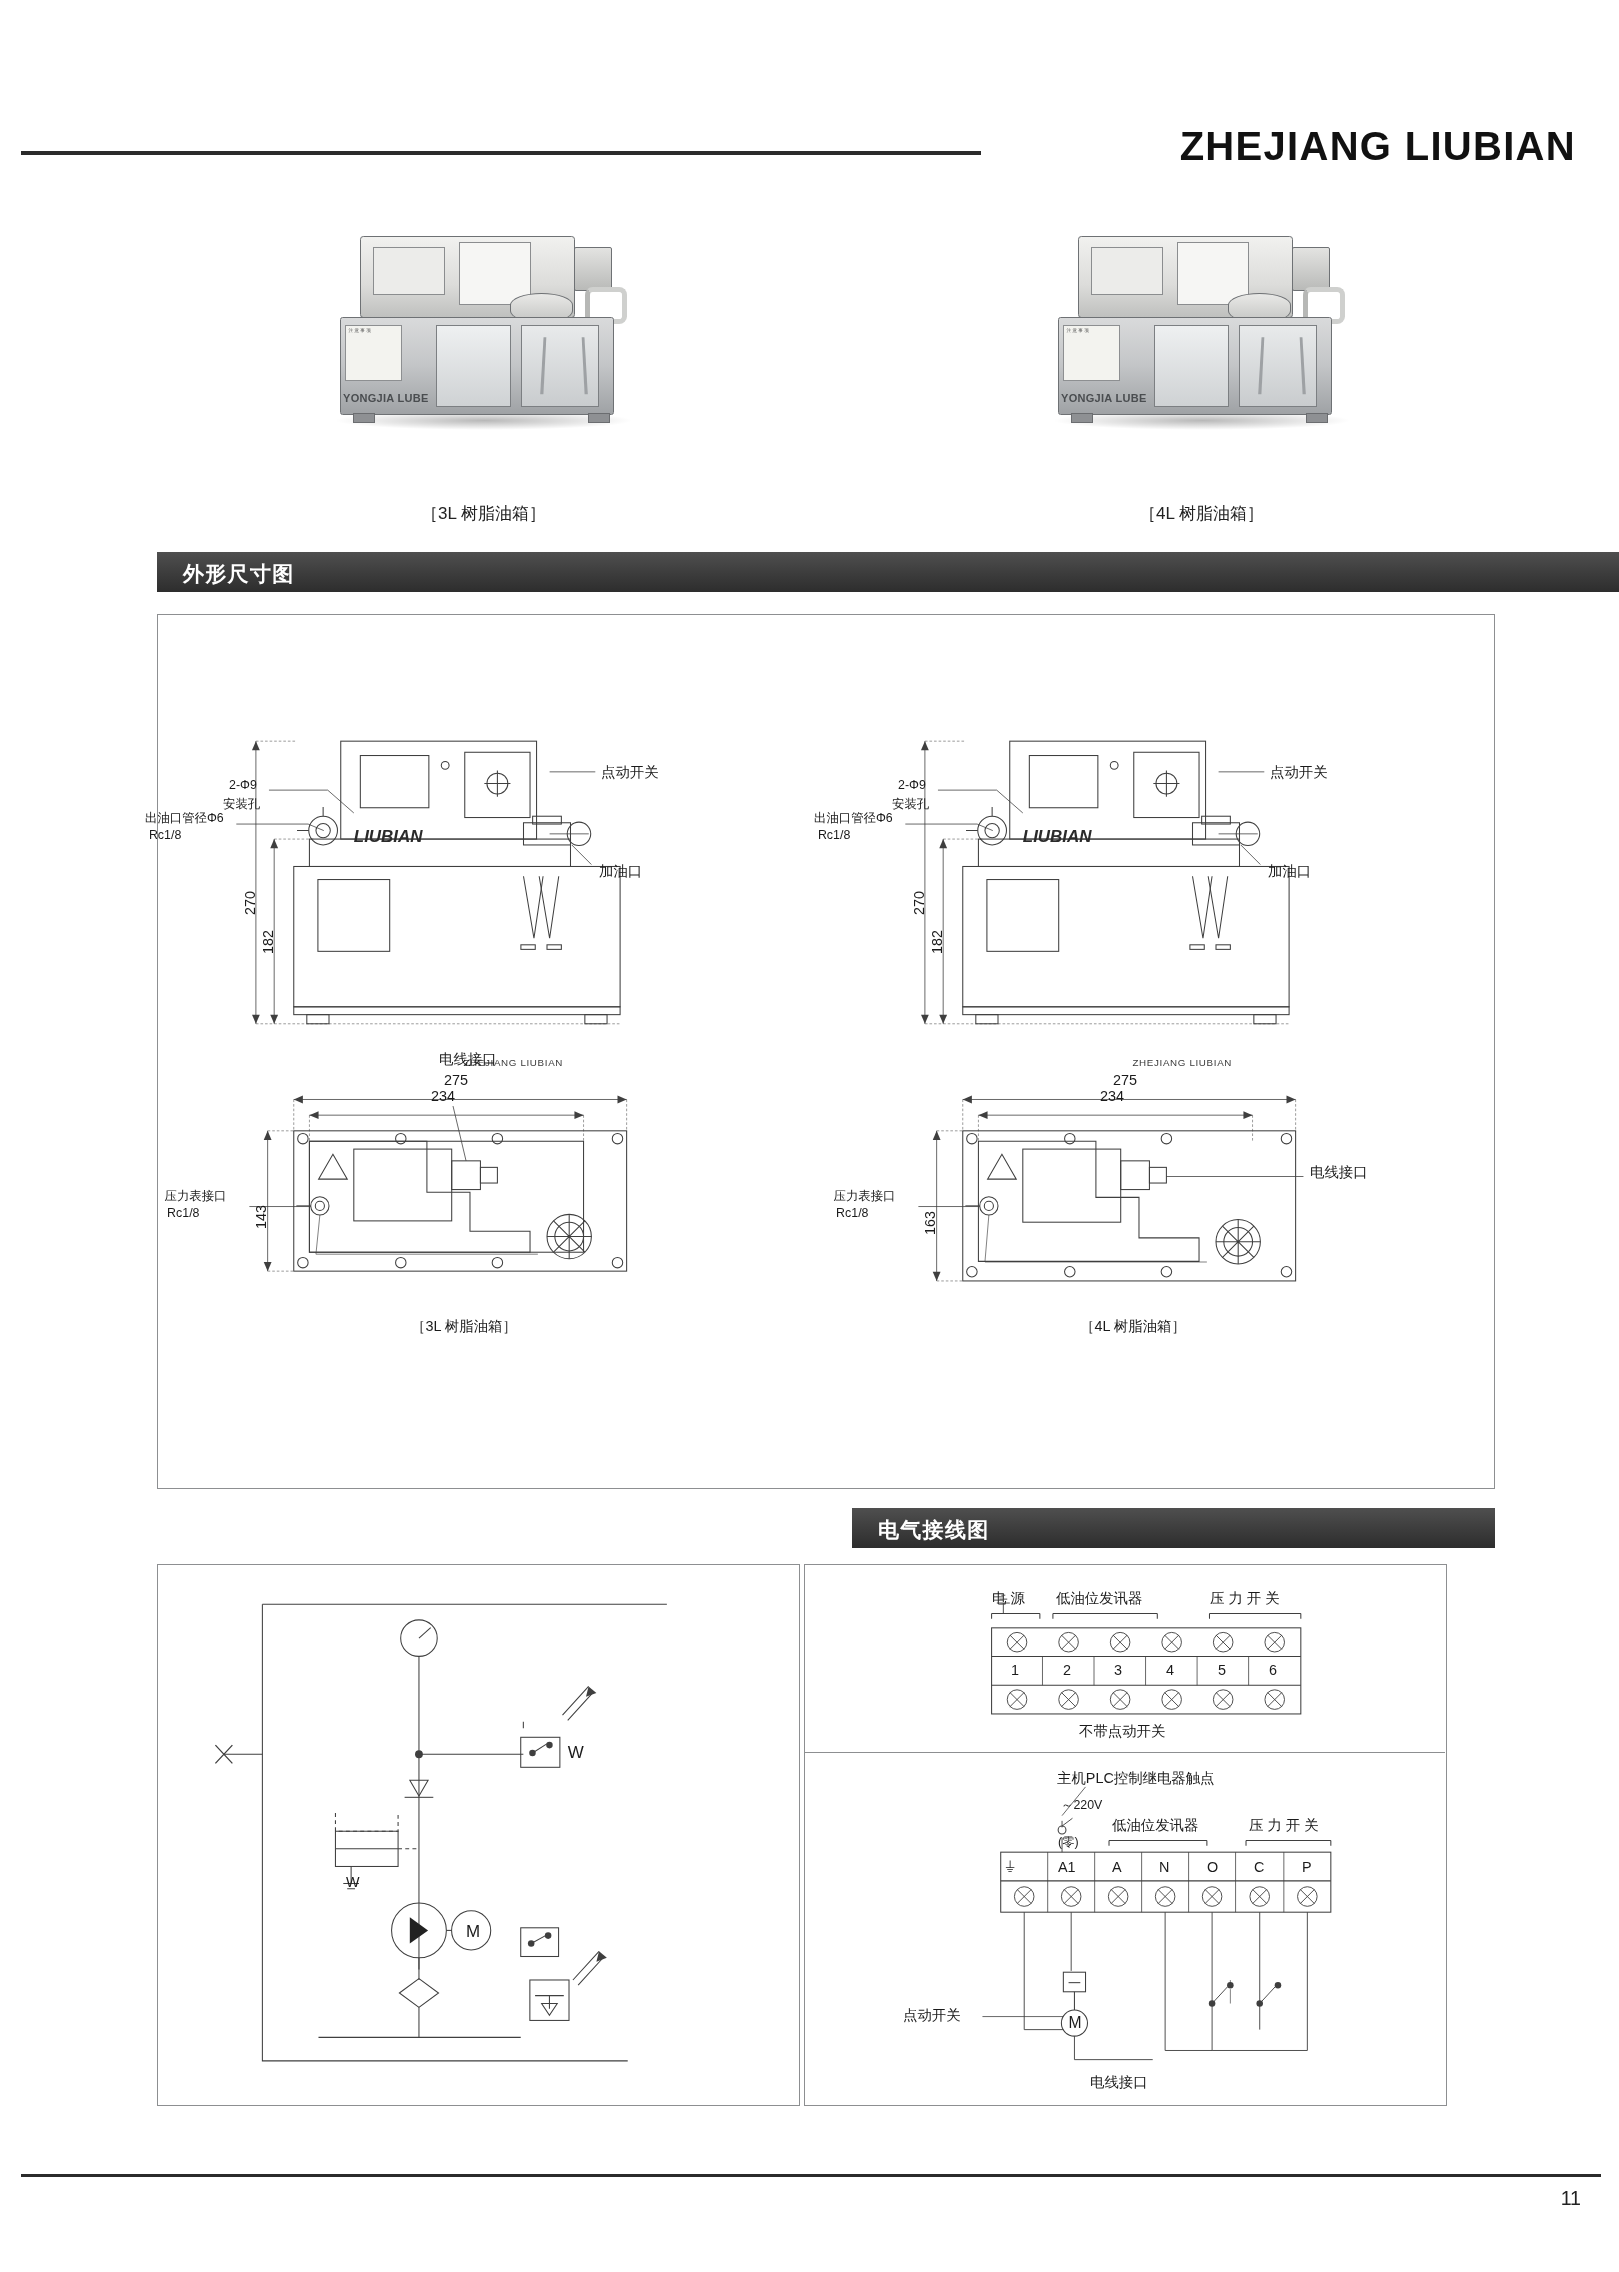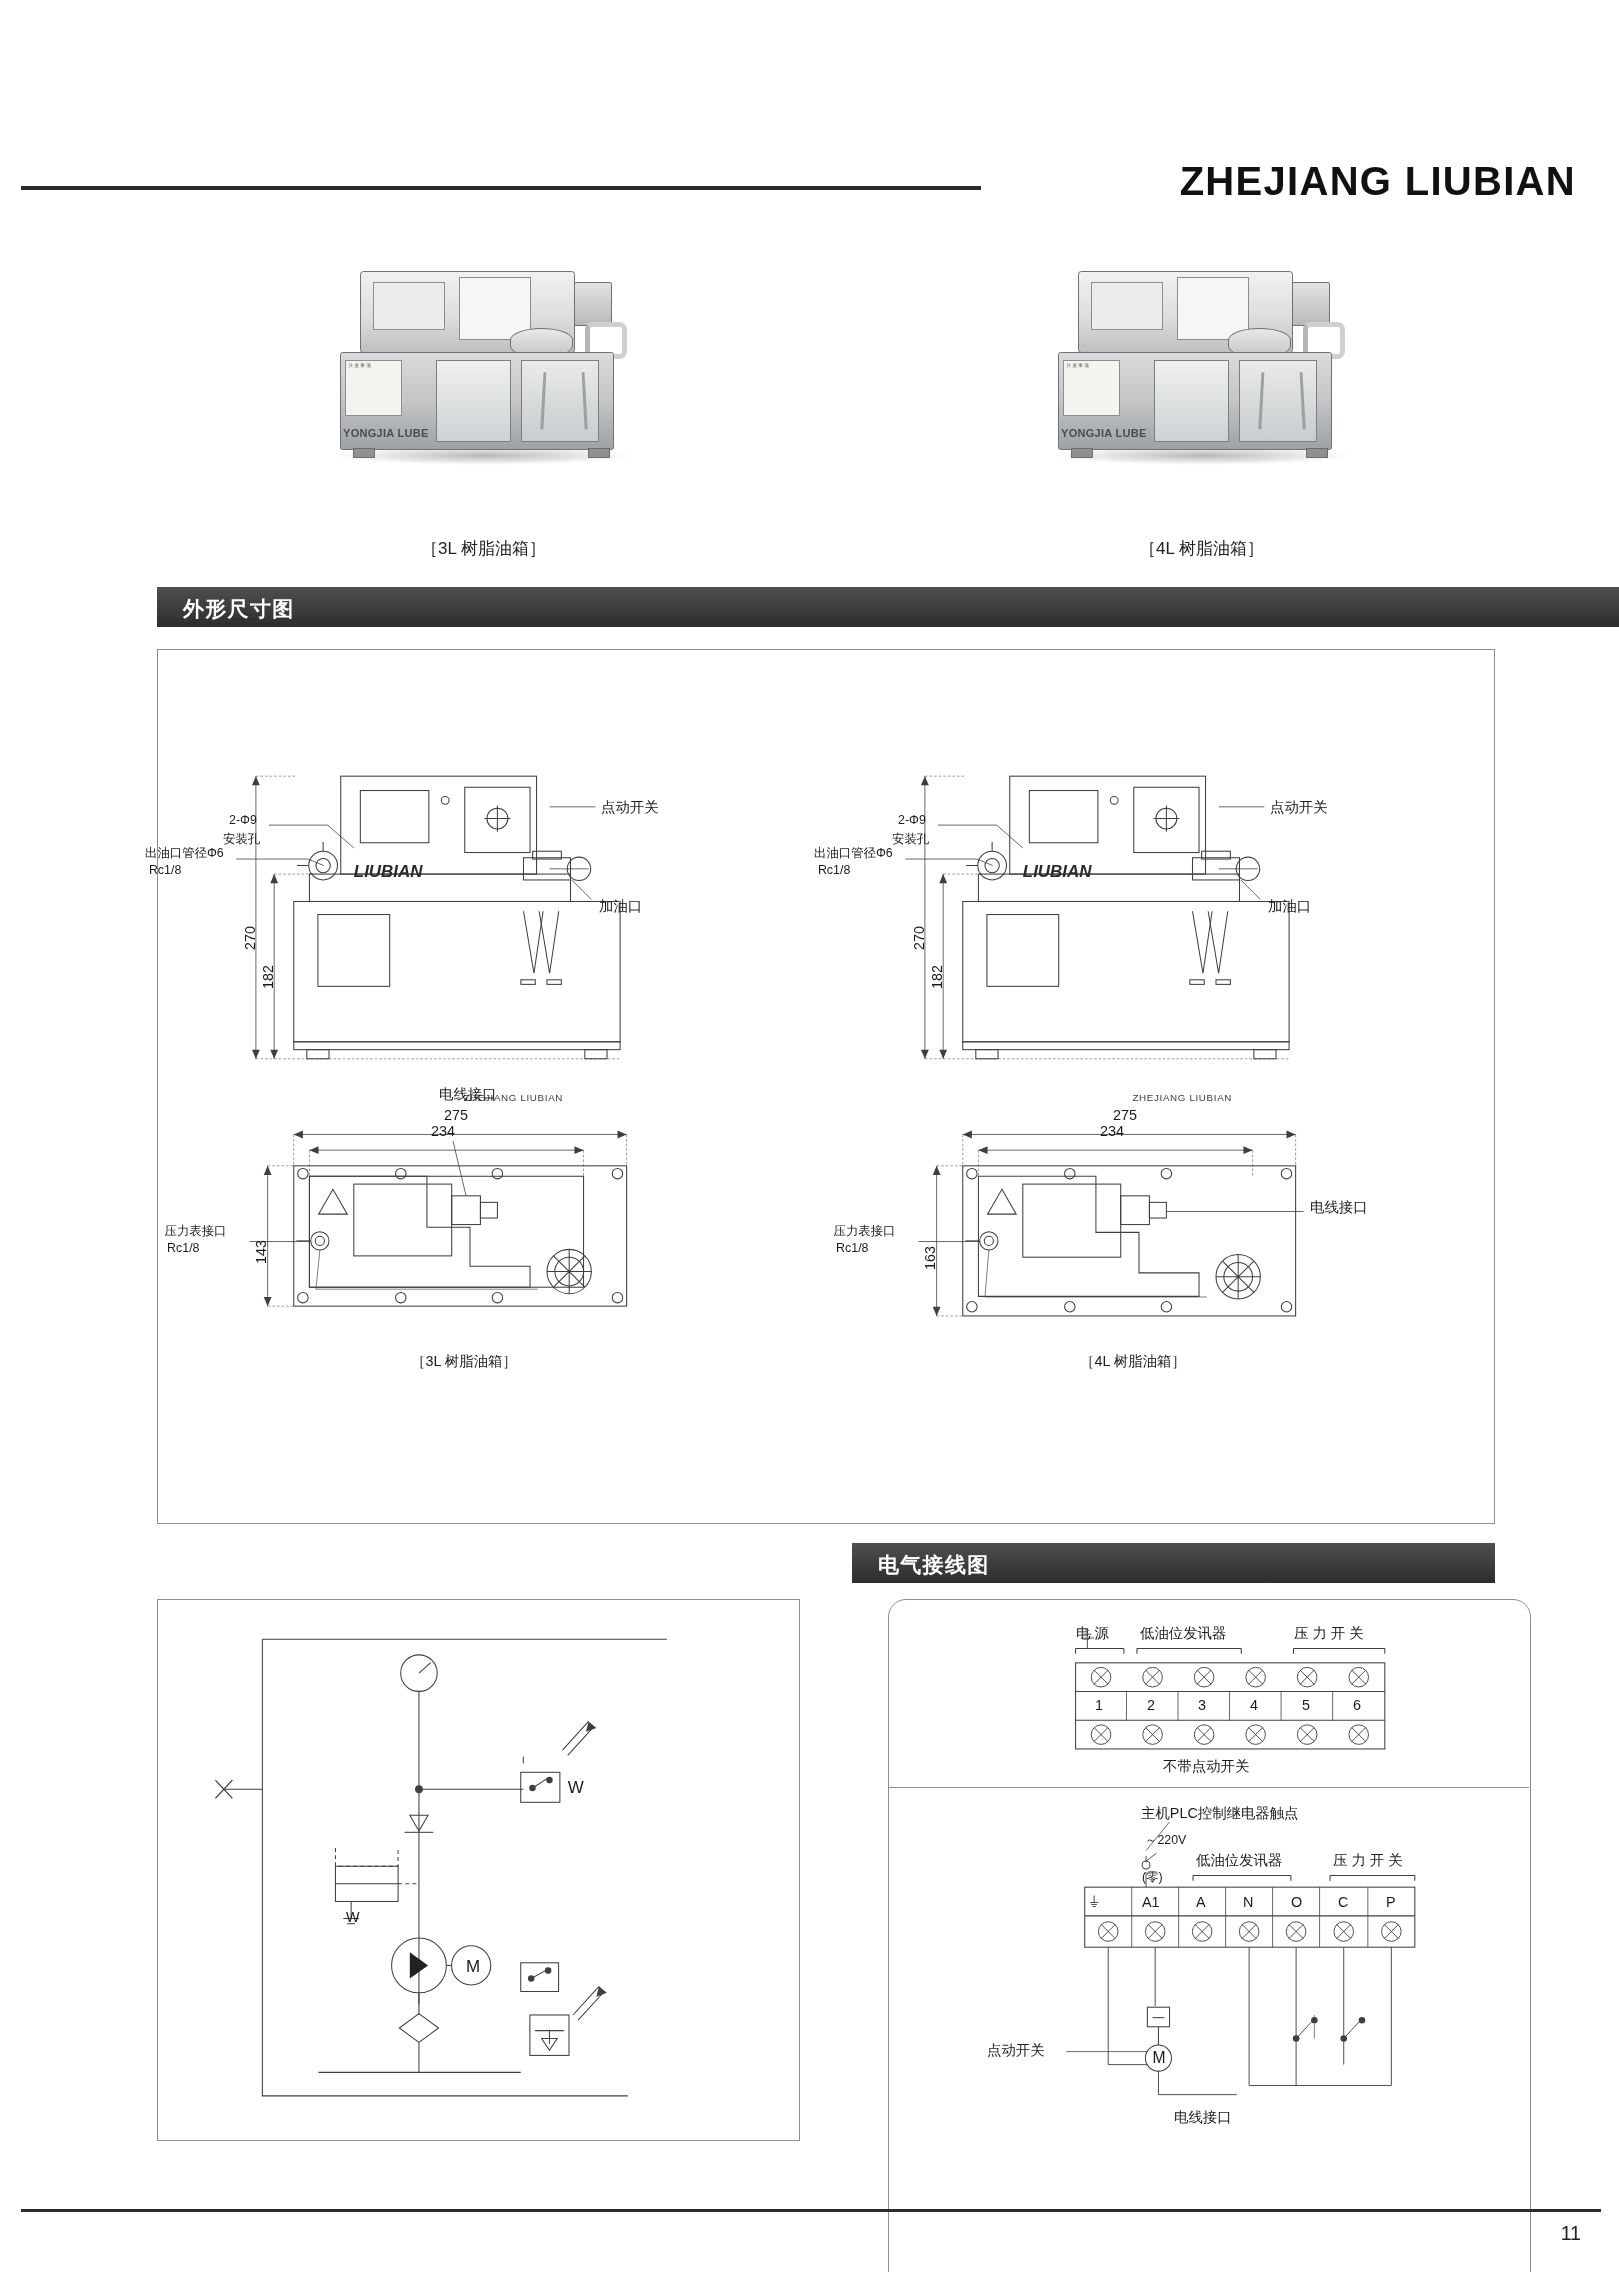--- a/index.html
+++ b/index.html
@@ -4,21 +4,21 @@
 <style>
   * { box-sizing: border-box; }
   html, body { margin:0; padding:0; background:#ffffff; }
   body {
     width:1620px; height:2273px;
     font-family:"Liberation Sans", sans-serif;
     color:#1a1a1a;
     position:relative;
     overflow:hidden;
   }
-  .page { position:absolute; inset:0;margin-top:35px; }
+  .page { position:absolute; inset:0; }
 
   
   .header {
     position:absolute; left:0; top:124px; width:1620px; height:52px;
   }
   .header .rule {
     position:absolute; left:21px; top:27.4px; width:960px; height:3.3px;
     background:#2b2b2b;
   }
   .header .brand {
@@ -481,21 +481,21 @@
       <text x="628" y="296" font-family="Liberation Sans" font-size="26" fill="#1b1b1b">W</text>
       <text x="472" y="570" font-family="Liberation Sans" font-size="26" fill="#1b1b1b">M</text>
       <text x="288" y="494" font-family="Liberation Sans" font-size="22" fill="#1b1b1b">W</text>
     </svg>
   </div>
 
   <div class="sec-bar" style="left:852px; top:1508px; width:643px;">
     <div class="bar-text">电气接线图</div>
   </div>
 
-  <div class="panel" style="left:888px; top:1564px; width:643px; height:700px;border-radius:18px;">
+  <div class="panel" style="left:804px; top:1564px; width:643px; height:542px;">
 
     <div class="ln hl" style="left:0; top:187px; width:640px; height:1.3px; background:#8d8f91;"></div>
 
     <div style="position:absolute; left:0; top:0; width:640px; height:187px;">
 
       <div class="txt" style="left:187px; top:23.5px;">电 源</div>
       <div class="txt" style="left:251px; top:23.5px;">低油位发讯器</div>
       <div class="txt" style="left:405px; top:23.5px;">压 力 开 关</div>
 
       <svg width="640" height="187" viewBox="0 0 981 286" style="position:absolute; left:0; top:0;">

